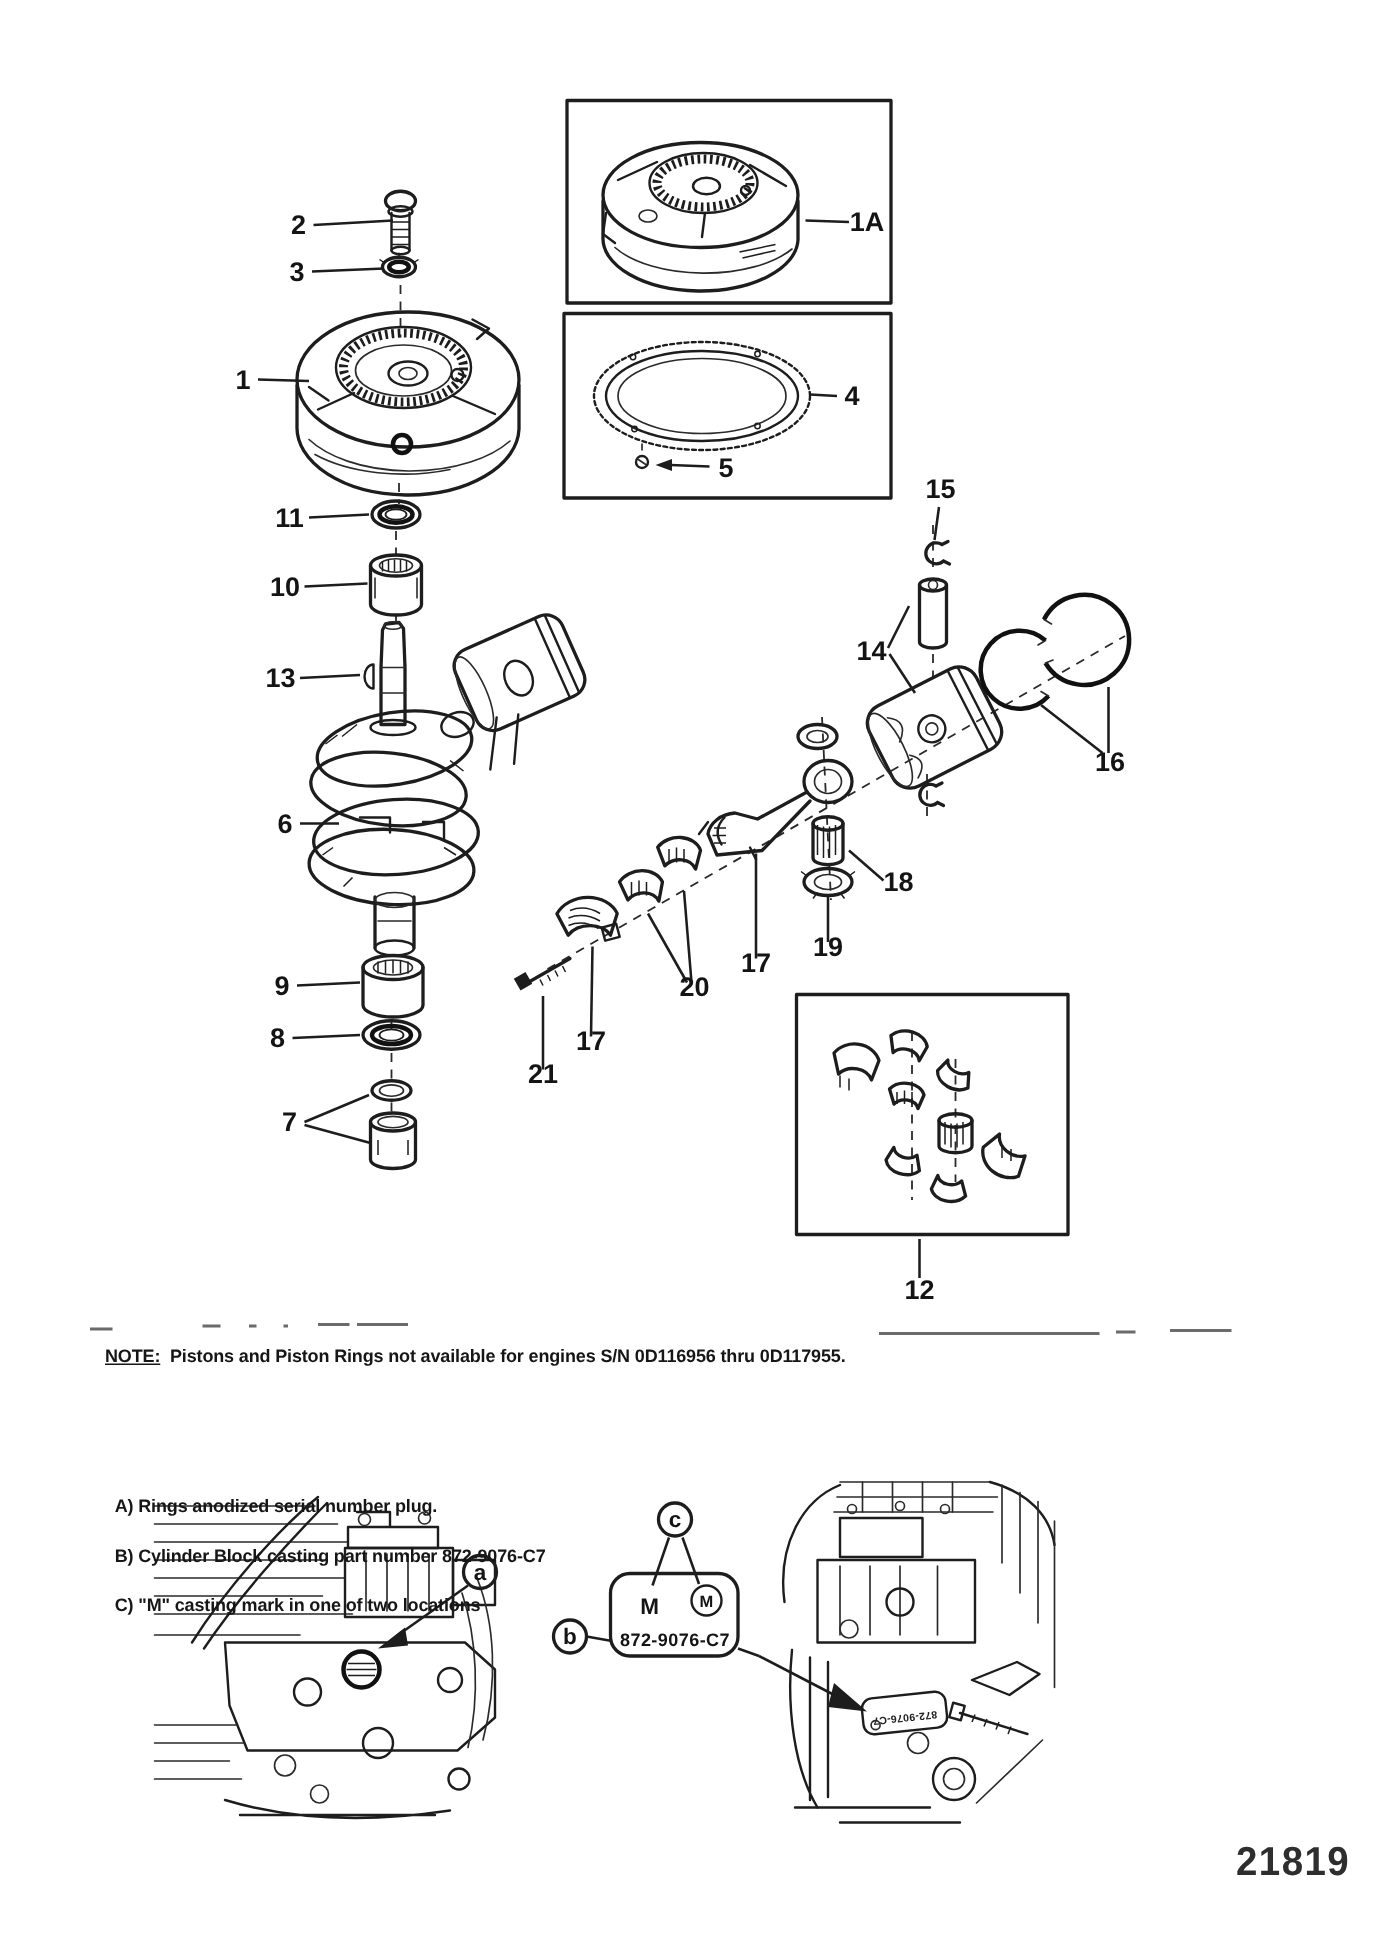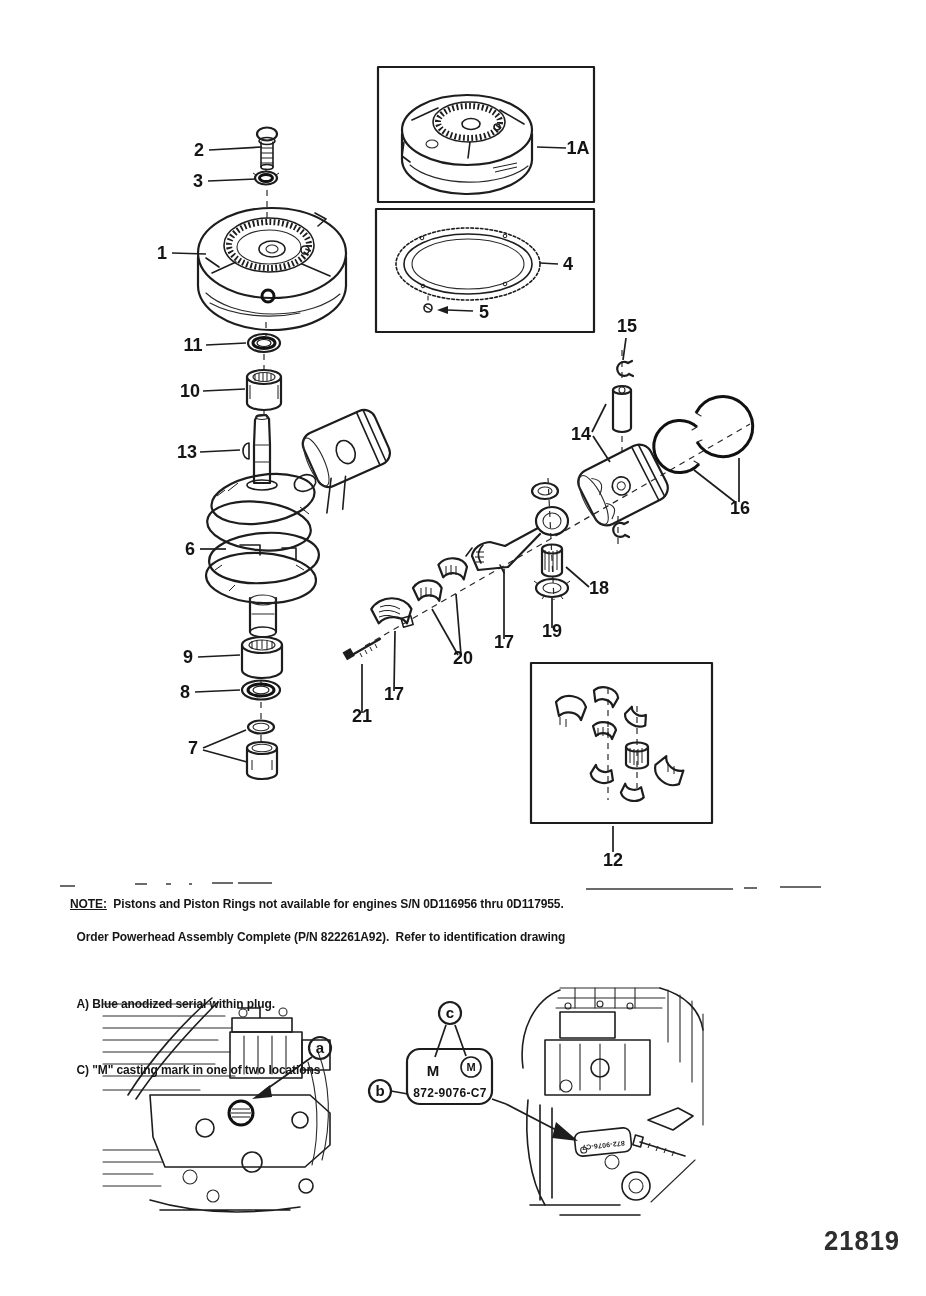--- a/index.html
+++ b/index.html
@@ -389,22 +389,22 @@
     <polygon fill="#1d1d1d" points="578,1141 556,1122 552,1138"></polygon>
     <g transform="translate(603,1142) rotate(-6)">
       <rect class="ln" x="-28" y="-12" width="56" height="24" rx="7"></rect>
       <text class="stampnum" transform="rotate(180)" x="0" y="-1">872-9076-C7</text>
       <circle class="thin" cx="-20" cy="6" r="3"></circle>
     </g>
   </g>
 </svg>
 
 <div id="note"><span><span class="hd">NOTE:</span><span>  Pistons and Piston Rings not available for engines S/N 0D116956 thru 0D117955.</span></span><br>
-  <span>Order Powerhead Assembly Complete (P/N 822261A92).  Refer to identification drawing</span><br>
   <br>
-  <span>A) Blue anodized serial within plug.</span><br>
   <br>
+  <span>A) Rings anodized serial number plug.</span><br>
+  <span>B) Cylinder Block casting part number 872-9076-C7</span><br>
   <span>C) "M" casting mark in one of two locations</span>
 </div>
 
 <div id="plateno">21819</div>
 
 </div>
 
 </body></html>

